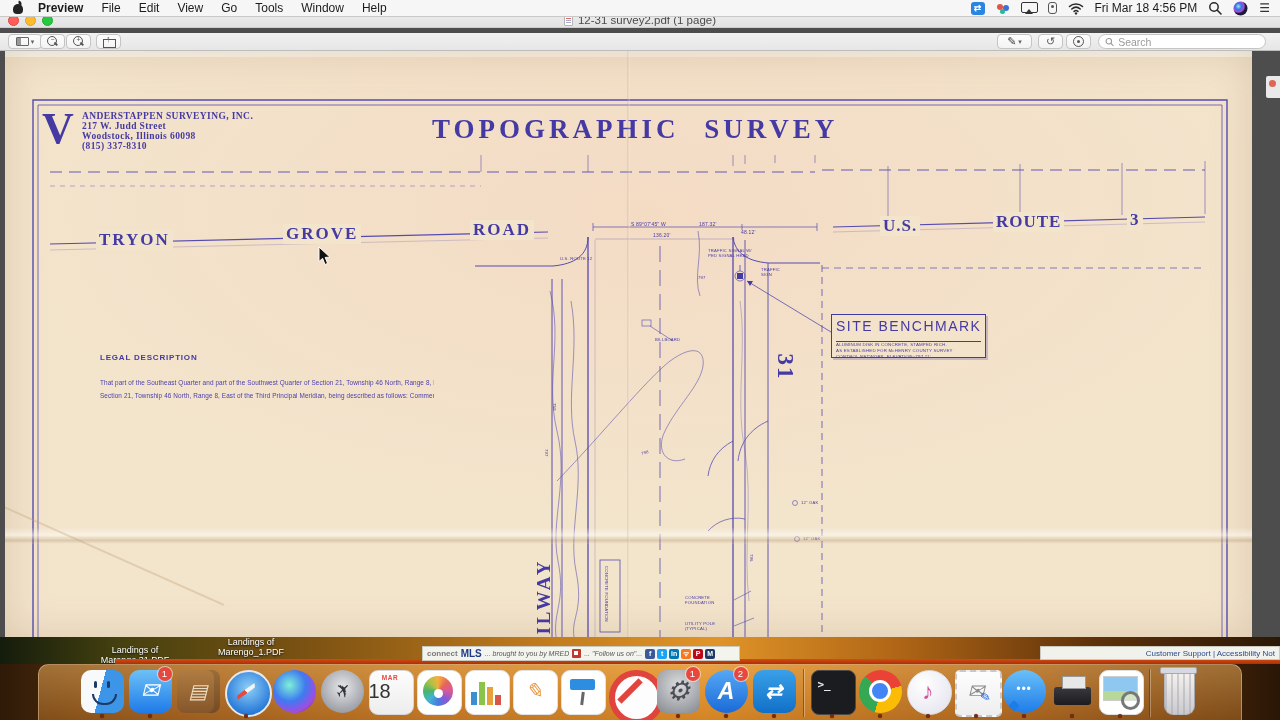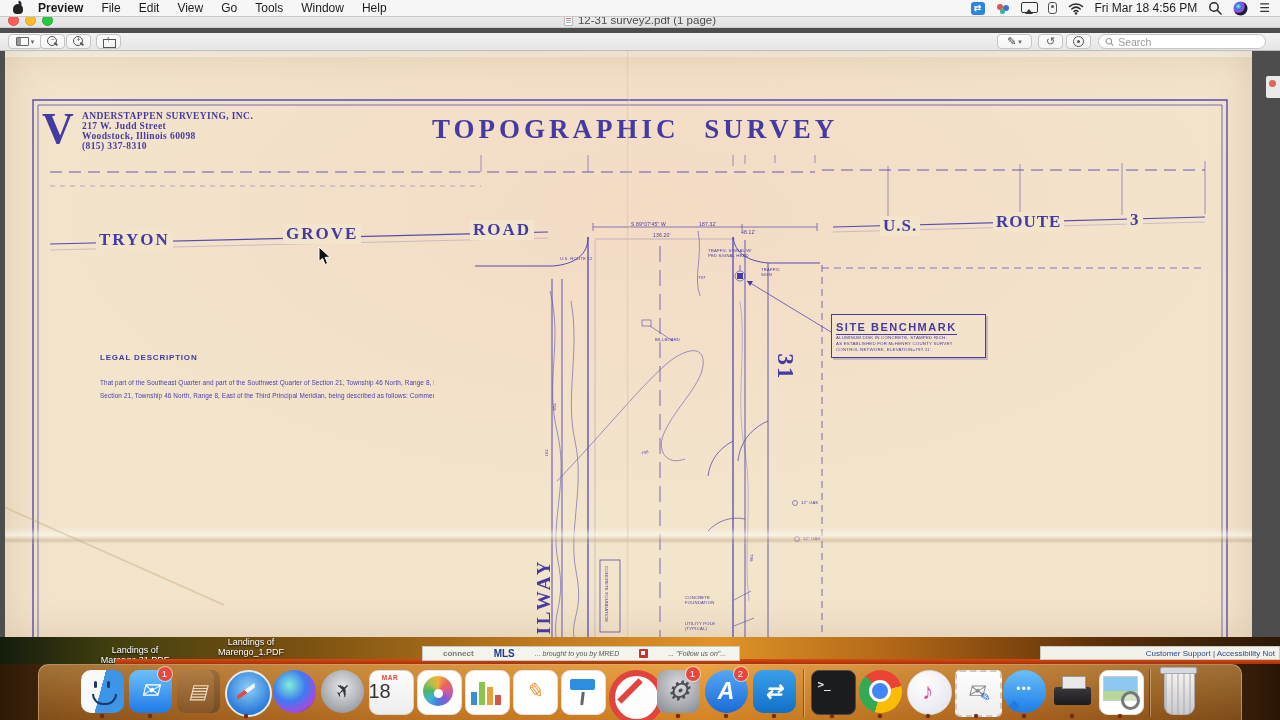--- a/index.html
+++ b/index.html
@@ -80,40 +80,40 @@
   .road-w{font-size:17px;font-weight:bold;letter-spacing:2px}
   .route12-n{font-size:17px;font-weight:bold;letter-spacing:1px}
   .dimtxt{font-size:5px;letter-spacing:.2px}
   .lbl{font-size:4.2px;line-height:5px;letter-spacing:.2px;white-space:normal}
   .rot90{transform:rotate(90deg);transform-origin:left top}
   .rotm15{transform:rotate(-15deg)}
   .r31{left:766px;top:303px;font-size:23px;font-weight:bold;transform:rotate(90deg);letter-spacing:2px}
   .railway{left:528px;top:617px;font-size:19px;font-weight:bold;letter-spacing:3px;transform:rotate(-90deg);transform-origin:0 0}
 
   .bench{left:826px;top:263px;width:155px;height:44px;border:1.6px solid #453aa4;background:rgba(243,228,204,.6);box-shadow:2px 2px 0 rgba(69,58,164,.25);padding:2px 4px;z-index:3}
-  .bench-title{font-size:11px;font-weight:bold;letter-spacing:1.5px;border-bottom:1px solid #453aa4;display:inline-block;padding-bottom:1px}
+  .bench-title{font-size:14px;font-weight:normal;letter-spacing:1.5px;border-bottom:1px solid #453aa4;display:inline-block;padding-bottom:7px}
   .bench-line{font-size:4.4px;line-height:6.2px;letter-spacing:.2px}
 
   .legal{left:95px;top:302px;width:334px;height:284px;overflow:hidden;z-index:2}
   .legal h3{font-size:8px;font-weight:bold;letter-spacing:.8px;margin-bottom:16px}
   .legal p{font-size:6.4px;line-height:9.7px;text-align:justify;letter-spacing:.1px;color:#4c40ac;margin-bottom:3px}
 
   .fold-h{position:absolute;left:0;top:477px;width:1247px;height:16px;background:linear-gradient(rgba(255,255,255,.05),rgba(255,252,245,.55) 45%,rgba(170,140,100,.30) 78%,rgba(255,255,255,.12));z-index:4}
   .fold-v{position:absolute;left:622px;top:0;width:3px;height:586px;background:linear-gradient(90deg,rgba(170,140,100,.22),rgba(255,255,255,.25));z-index:4}
   .fold-d{position:absolute;left:-30px;top:500px;width:260px;height:2px;background:rgba(190,160,115,.35);transform:rotate(24deg);z-index:4}
 
   .cursor{position:absolute;left:318px;top:246px;z-index:50}
   .bg-fragment{position:absolute;left:1266px;top:76px;width:14px;height:22px;background:#e9e9e9;border-radius:2px 0 0 2px;z-index:5}
   .bg-fragment::after{content:"";position:absolute;left:3px;top:4px;width:7px;height:7px;border-radius:50%;background:#d65}
 
   
   .desktop{position:absolute;left:0;top:637px;width:1280px;height:27px;background:
     linear-gradient(90deg,#141c0c,#43400f 9%,#7c5212 24%,#c07a1e 42%,#e09428 56%,#b06616 70%,#5c300a 86%,#2a1806)}
   .dfile{position:absolute;color:#fff;font-size:9px;text-align:center;line-height:10px;text-shadow:0 1px 2px rgba(0,0,0,.9)}
-  .banner{position:absolute;left:422px;top:646px;width:318px;height:15px;background:#f4f4ef;border:1px solid #c9c9c0;display:flex;align-items:center;gap:20px;padding:0 20px;font-size:7px;color:#555;overflow:hidden;z-index:6}
+  .banner{position:absolute;left:422px;top:646px;width:318px;height:15px;background:#f4f4ef;border:1px solid #c9c9c0;display:flex;align-items:center;gap:3px;padding:0 4px;font-size:7px;color:#555;overflow:hidden;z-index:6}
   .brandc{font-weight:bold;color:#7a7a7a;font-size:8px}
   .brandm{font-weight:bold;color:#1d3a8a;font-size:10px}
   .tagline{font-style:italic;white-space:nowrap}
   .mredbox{width:9px;height:9px;background:#c0392b;border-radius:1px;position:relative;flex:none}
   .mredbox::after{content:"";position:absolute;left:2px;top:2px;width:4px;height:4px;background:#fff}
   .soc{display:flex;gap:2px;list-style:none}
   .soc li{width:10px;height:10px;border-radius:2px;color:#fff;font-size:7px;font-weight:bold;text-align:center;line-height:10px}
   .banner-right{position:absolute;left:1040px;top:646px;width:240px;height:14px;background:#f2f2ed;border:1px solid #c9c9c0;display:flex;align-items:center;justify-content:flex-end;padding-right:4px;font-size:8px;color:#2a4a8a;z-index:6}
   .redline{position:absolute;left:115px;top:659px;width:1165px;height:5px;background:linear-gradient(#d84a12,#a83208);z-index:5}
 

